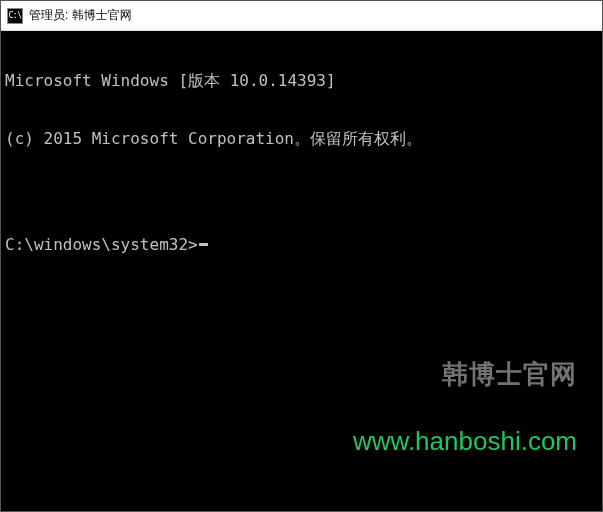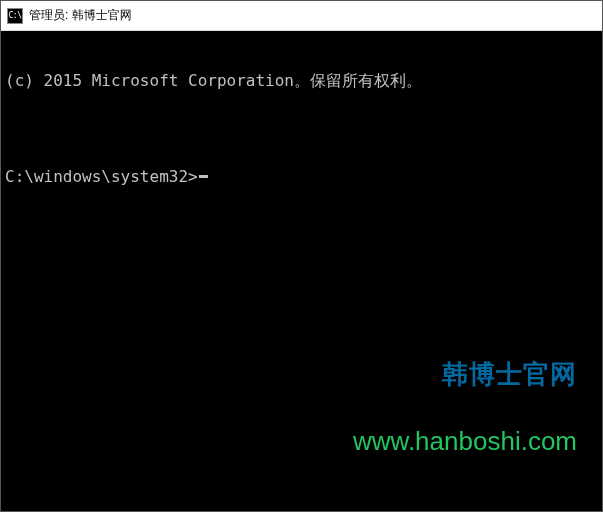--- a/index.html
+++ b/index.html
@@ -61,40 +61,41 @@
       white-space: pre;
       overflow: hidden;
       position: relative;
     }
     .terminal-line {
       display: block;
     }
     .prompt-line {
       display: flex;
       align-items: center;
+      margin-top: 10px;
     }
     .cursor {
       display: inline-block;
       width: 9px;
       height: 3px;
       background: #c0c0c0;
       margin-left: 1px;
       vertical-align: baseline;
       position: relative;
       top: 0px;
     }
     .watermark {
       position: absolute;
       bottom: 15px;
       right: 25px;
       text-align: right;
       pointer-events: none;
     }
     .watermark-cn {
-      color: #0369a1;
+      color: #737373;
       font-family: "Microsoft YaHei", "SimHei", sans-serif;
       font-size: 26px;
       font-weight: bold;
       letter-spacing: 1px;
     }
     .watermark-url {
       color: #22c55e;
       font-family: Arial, sans-serif;
       font-size: 26px;
       margin-top: -2px;
@@ -102,20 +103,21 @@
   </style>
 </head>
 <body>
 
 <div class="window">
   <div class="title-bar">
     <div class="app-icon">C:\</div>
     <div class="title-text">管理员: 韩博士官网</div>
   </div>
   <div class="terminal">
+    <span class="terminal-line">Microsoft Windows [版本 10.0.14393]</span>
     <span class="terminal-line">(c) 2015 Microsoft Corporation。保留所有权利。</span>
     <span class="terminal-line"></span>
     <div class="prompt-line">
       <span>C:\windows\system32&gt;</span><span class="cursor"></span>
     </div>
     <div class="watermark">
       <div class="watermark-cn">韩博士官网</div>
       <div class="watermark-url">www.hanboshi.com</div>
     </div>
   </div>

